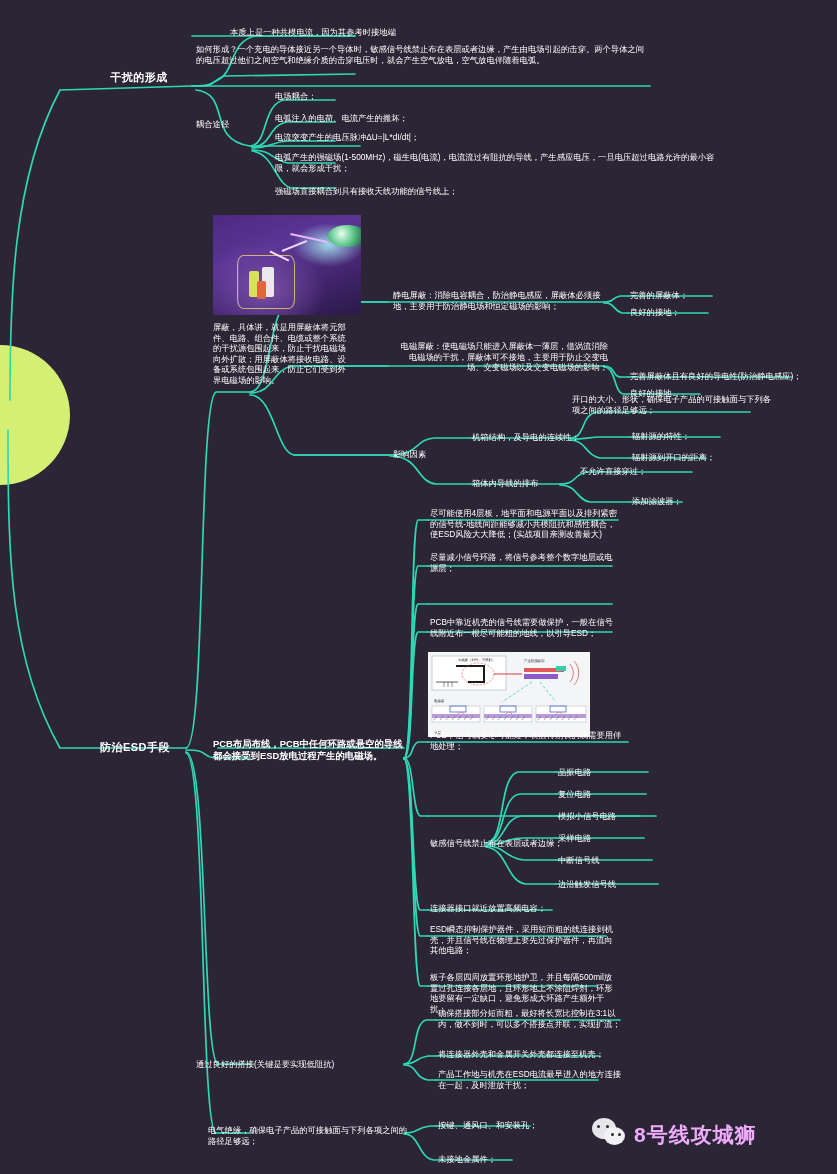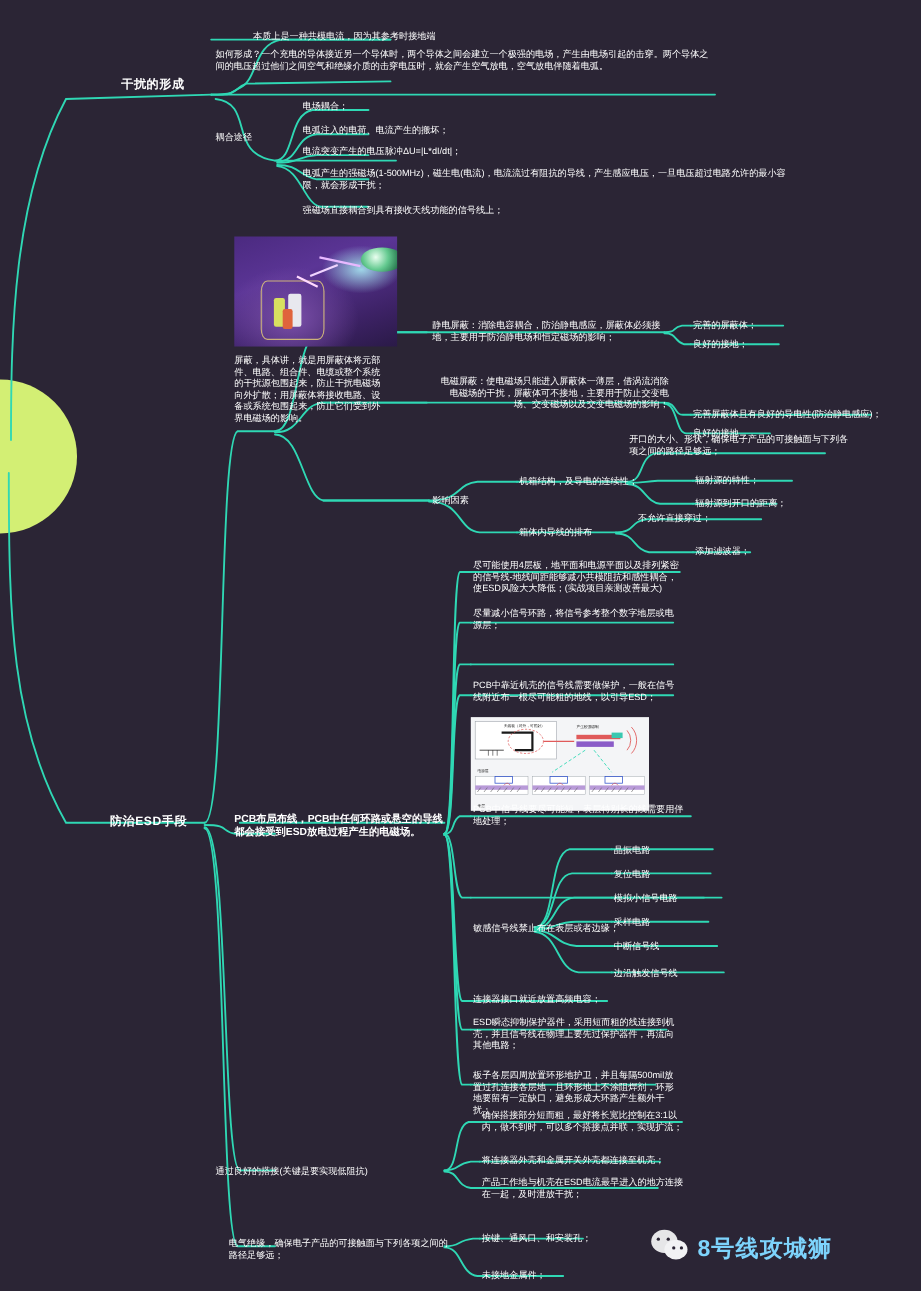--- a/index.html
+++ b/index.html
@@ -36,21 +36,21 @@
   .photo .person{position:absolute;border-radius:2px;}
   .photo .bolt{position:absolute;}
   .photo .orb{
     position:absolute;right:-4%;top:10%;width:26%;height:22%;
     border-radius:50%;
     background:radial-gradient(circle at 35% 40%,#eafff0 0%,#63c98f 40%,#1f6b45 80%,#0d2c1e 100%);
   }
   .diag{
     position:absolute;background:#f2f3f5;overflow:hidden;
   }
-  .wm{position:absolute;display:flex;align-items:center;gap:8px;color:#7dd3fc;}
+  .wm{position:absolute;display:flex;align-items:center;gap:8px;color:#f0abfc;}
   .wm .wmtxt{font-size:21px;font-weight:bold;letter-spacing:1px;}
   .bubble{position:relative;width:34px;height:34px;}
   .bubble .b1{position:absolute;left:0;top:0;width:24px;height:21px;border-radius:50%;background:#e6e6e8;}
   .bubble .b2{position:absolute;left:12px;top:9px;width:21px;height:18px;border-radius:50%;background:#f2f2f4;}
   .bubble i{position:absolute;width:3px;height:3px;border-radius:50%;background:#2b2535;display:block;}
 </style>
 </head>
 <body>
 
 <div id="stage">
@@ -158,21 +158,21 @@
       <path d="M292,366 L604,366"></path>
       <path d="M294,455 L390,455"></path>
       <path d="M218,748 L404,748" stroke-width="1.7"></path>
     </g>
   </svg>
 
   <div class="node lbl-main" style="left:84px;top:70px;width:110px;text-align:center;">干扰的形成</div>
 
   <div class="node t10" style="left:196px;top:27px;width:440px;margin-left:34px;">本质上是一种共模电流，因为其参考时接地端</div>
 
-  <div class="node t10" style="left:196px;top:44px;width:450px;">如何形成？一个充电的导体接近另一个导体时，两个导体之间会建立一个极强的电场，产生由电场引起的击穿。两个导体之间的电压超过他们之间空气和绝缘介质的击穿电压时，就会产生空气放电，空气放电伴随着电弧。</div>
+  <div class="node t10" style="left:196px;top:44px;width:450px;">如何形成？一个充电的导体接近另一个导体时，敏感信号线禁止布在表层或者边缘，产生由电场引起的击穿。两个导体之间的电压超过他们之间空气和绝缘介质的击穿电压时，就会产生空气放电，空气放电伴随着电弧。</div>
 
   <div class="node t10" style="left:196px;top:119px;width:60px;">耦合途径</div>
 
   <div class="node t10" style="left:275px;top:91px;width:330px;">电场耦合；</div>
   <div class="node t10" style="left:275px;top:113px;width:330px;">电弧注入的电荷、电流产生的搬坏；</div>
   <div class="node t10" style="left:275px;top:132px;width:330px;">电流突变产生的电压脉冲ΔU=|L*dI/dt|；</div>
   <div class="node t10" style="left:275px;top:152px;width:450px;">电弧产生的强磁场(1-500MHz)，磁生电(电流)，电流流过有阻抗的导线，产生感应电压，一旦电压超过电路允许的最小容限，就会形成干扰；</div>
   <div class="node t10" style="left:275px;top:186px;width:420px;">强磁场直接耦合到具有接收天线功能的信号线上；</div>
 
   <div class="node lbl-main" style="left:80px;top:740px;width:110px;text-align:center;">防治ESD手段</div>

